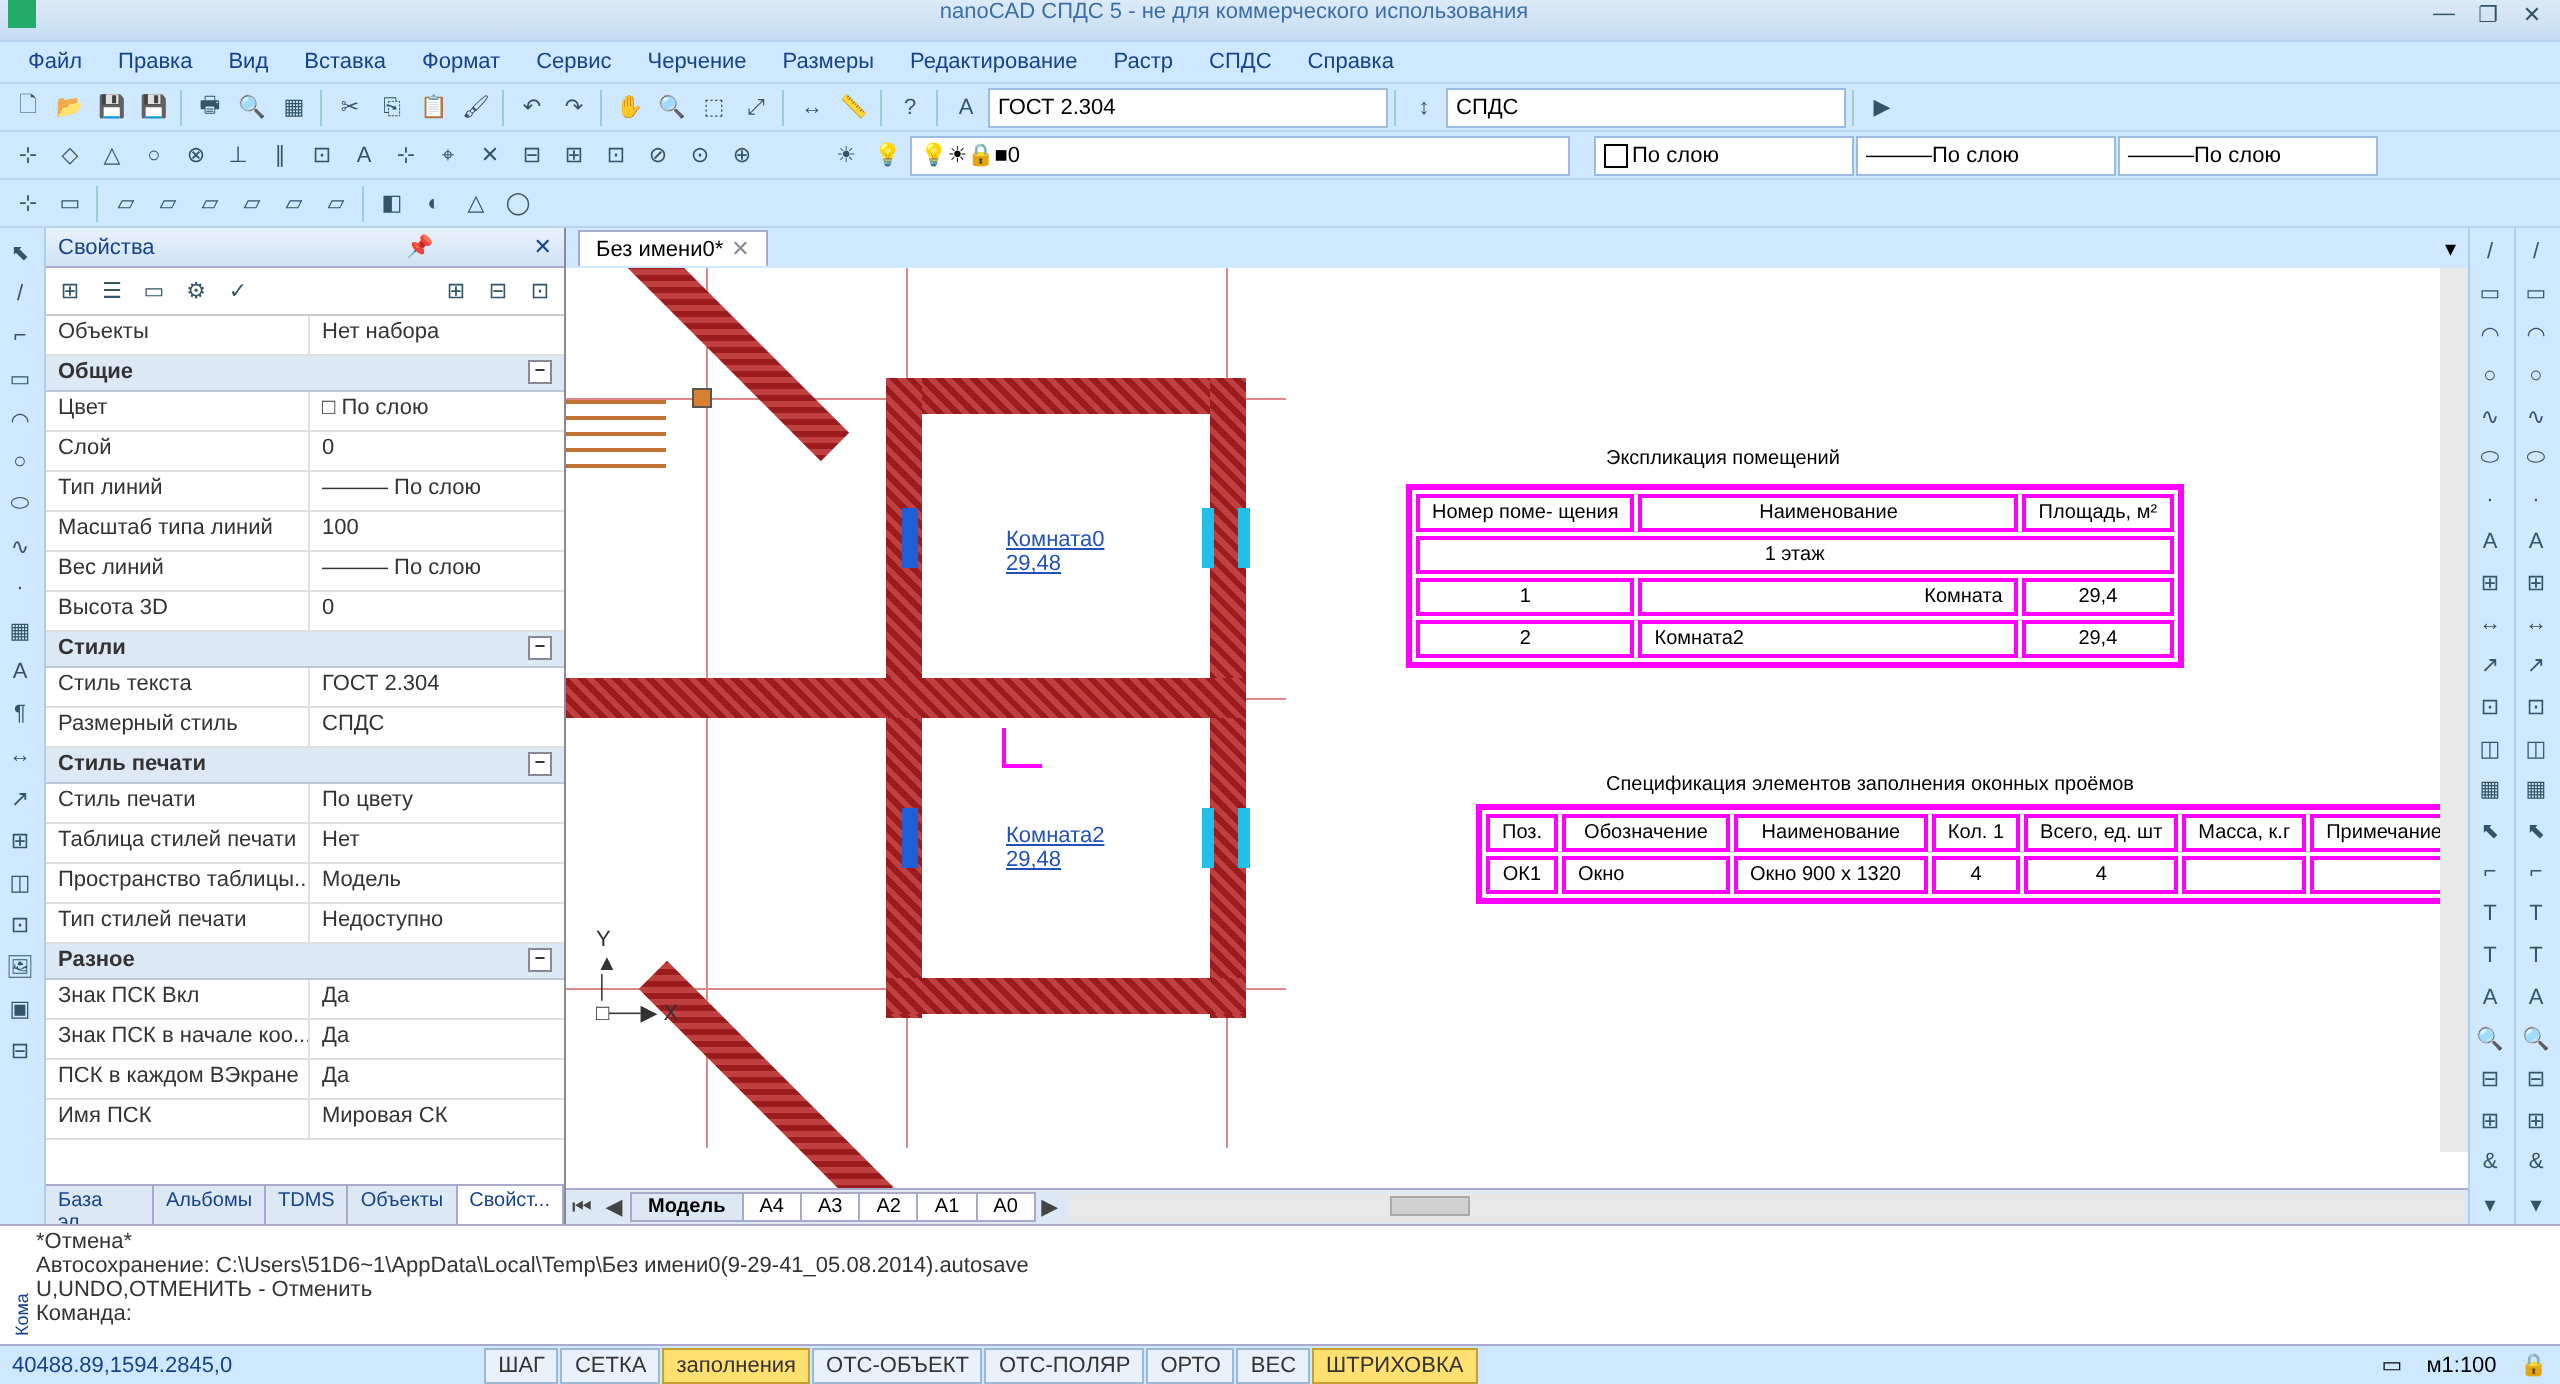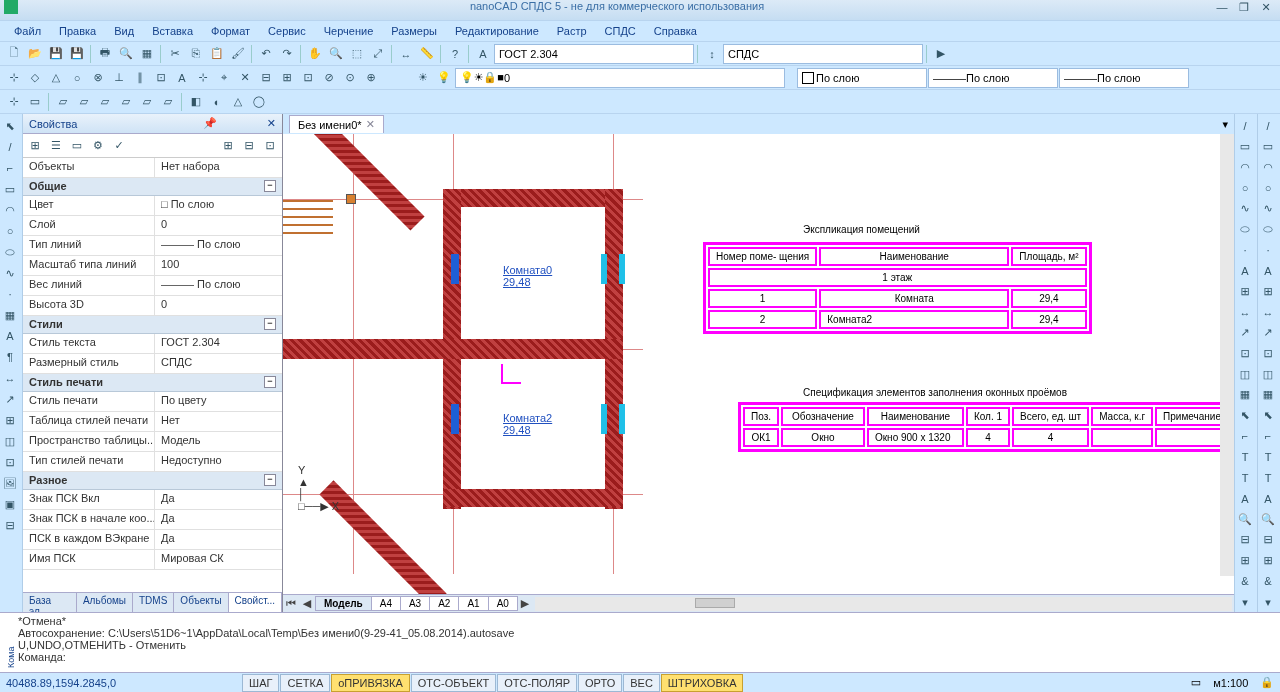--- a/index.html
+++ b/index.html
@@ -373,21 +373,21 @@
 щения</td>
               <td style="width:190px">Наименование</td>
               <td style="width:50px">Площадь,
 м²</td>
             </tr>
         <tr>
               <td colspan="3">1 этаж</td>
             </tr>
         <tr>
               <td>1</td>
-              <td style="text-align:center">Комната</td>
+              <td style="text-align:right">Комната</td>
               <td>29,4</td>
             </tr>
         <tr>
               <td>2</td>
               <td style="text-align:left">Комната2</td>
               <td>29,4</td>
             </tr>
       </tbody>
         </table>
 
@@ -401,21 +401,21 @@
               <td>Кол.
 1</td>
           <td>Всего,
 ед. шт</td>
               <td>Масса,
 к.г</td>
               <td>Примечание</td>
         </tr>
         <tr>
           <td>ОК1</td>
-              <td style="text-align:center">Окно</td>
+              <td style="text-align:left">Окно</td>
           <td style="text-align:left">Окно 900 х 1320</td>
               <td>4</td>
           <td>4</td>
               <td></td>
               <td></td>
         </tr>
       </tbody>
         </table>
       <div class="vscroll"></div>
     </div>
@@ -500,21 +500,21 @@
     <div>Команда:</div>
   </div>
 </div>
 
 <div class="statusbar">
   <span class="coord">40488.89,1594.2845,0</span>
   <div style="width:120px"></div>
   <span id="sbtns" style="display:flex">
       <span class="sbtn">ШАГ</span>
       <span class="sbtn">СЕТКА</span>
-      <span class="sbtn on">оПРИВЯЗКА</span>
+      <span class="sbtn on">заполнения</span>
       <span class="sbtn">ОТС-ОБЪЕКТ</span>
       <span class="sbtn">ОТС-ПОЛЯР</span>
       <span class="sbtn">ОРТО</span>
       <span class="sbtn">ВЕС</span>
       <span class="sbtn on">ШТРИХОВКА</span>
     </span>
   <div style="flex:1"></div>
   <span style="padding:0 6px">▭</span>
   <span style="padding:0 6px">м1:100</span>
   <span style="padding:0 6px">🔒</span>

